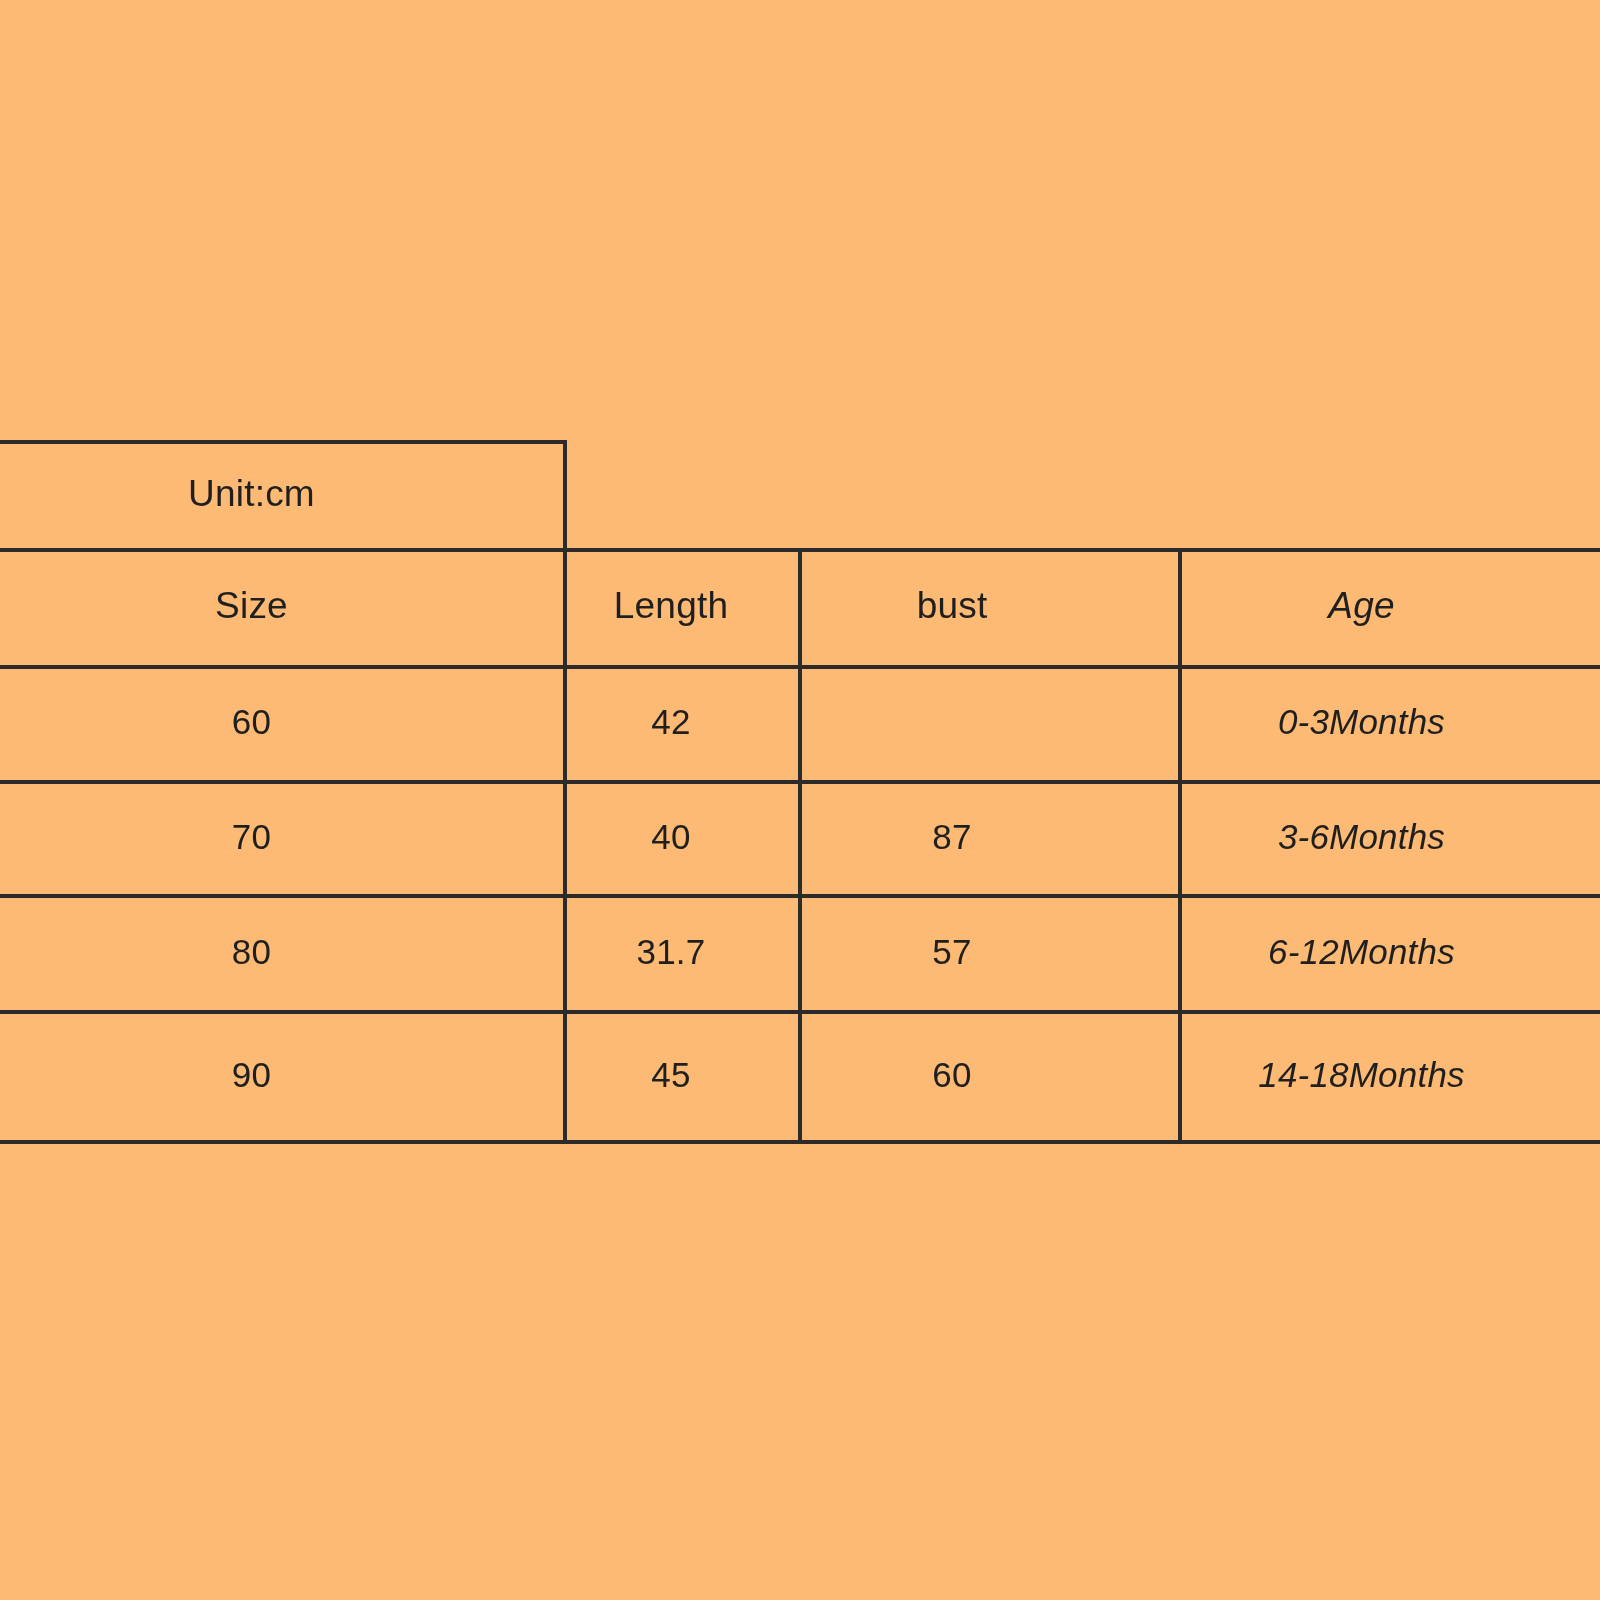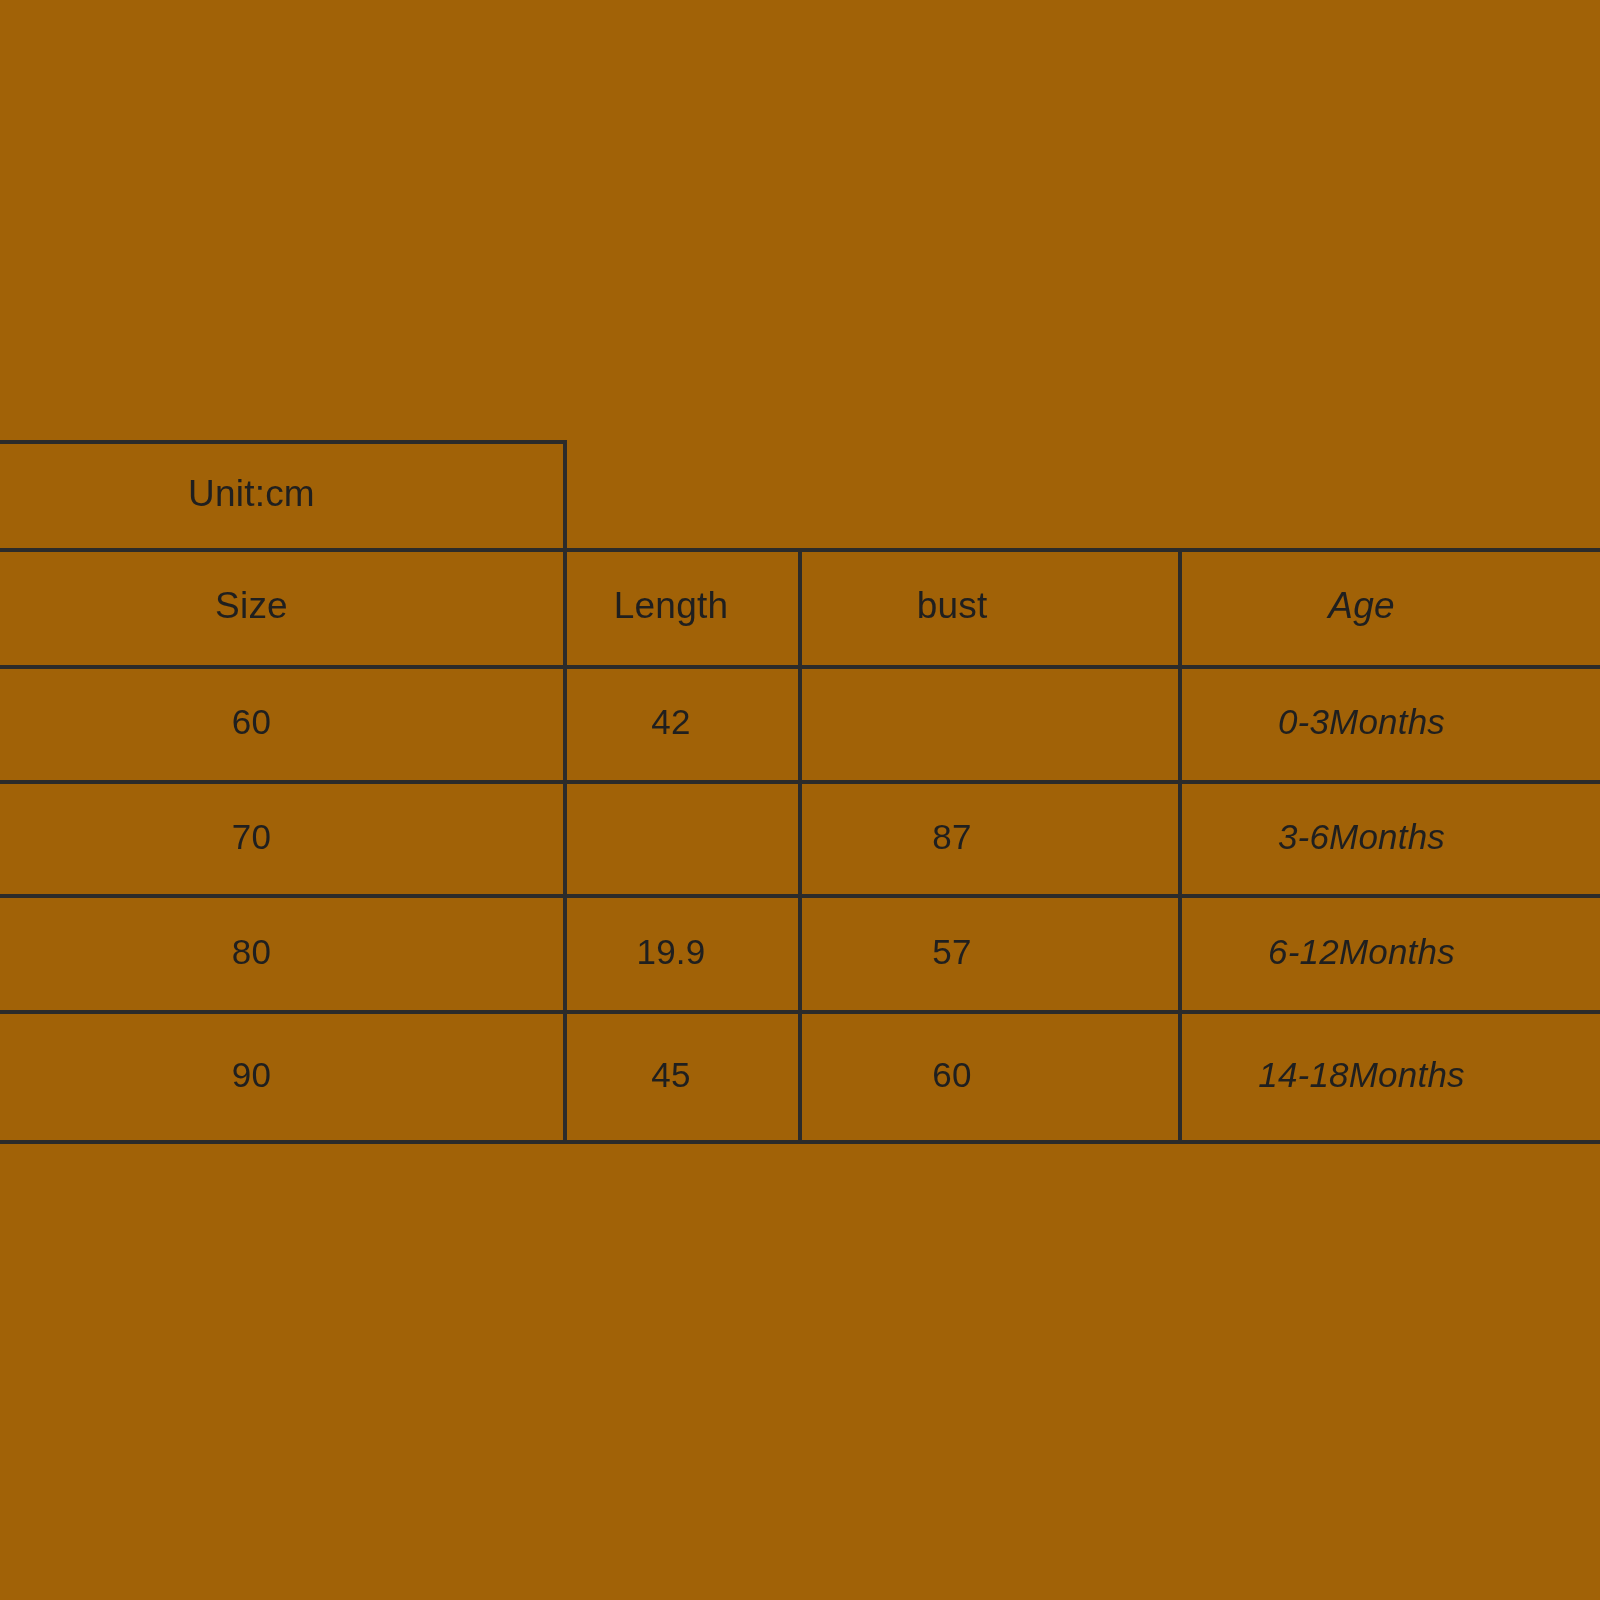--- a/index.html
+++ b/index.html
@@ -14,21 +14,21 @@
     font-family: "Liberation Sans", sans-serif;
     color: #1a1a1a;
     overflow: hidden;
   }
 
   
   .canvas {
     position: relative;
     width: 1600px;
     height: 1600px;
-    background: #a16207;
+    background: #fdba74;
   }
 
   .size-table {
     position: absolute;
     left: 0px;
     top: 440px;
     width: 1600px;
     height: 701px;
   }
 
@@ -101,25 +101,26 @@
     <div class="cell head col-size row-head">Size</div>
     <div class="cell head col-length row-head">Length</div>
     <div class="cell head col-bust row-head">bust</div>
     <div class="cell head col-age row-head">Age</div>
 
     <div class="cell data col-size row-1">60</div>
     <div class="cell data col-length row-1">42</div>
     <div class="cell data col-age row-1">0-3Months</div>
 
     <div class="cell data col-size row-2">70</div>
+    <div class="cell data col-length row-2">40</div>
     <div class="cell data col-bust row-2">87</div>
     <div class="cell data col-age row-2">3-6Months</div>
 
     <div class="cell data col-size row-3">80</div>
-    <div class="cell data col-length row-3">19.9</div>
+    <div class="cell data col-length row-3">31.7</div>
     <div class="cell data col-bust row-3">57</div>
     <div class="cell data col-age row-3">6-12Months</div>
 
     <div class="cell data col-size row-4">90</div>
     <div class="cell data col-length row-4">45</div>
     <div class="cell data col-bust row-4">60</div>
     <div class="cell data col-age row-4">14-18Months</div>
 
   </div>
 </div>

